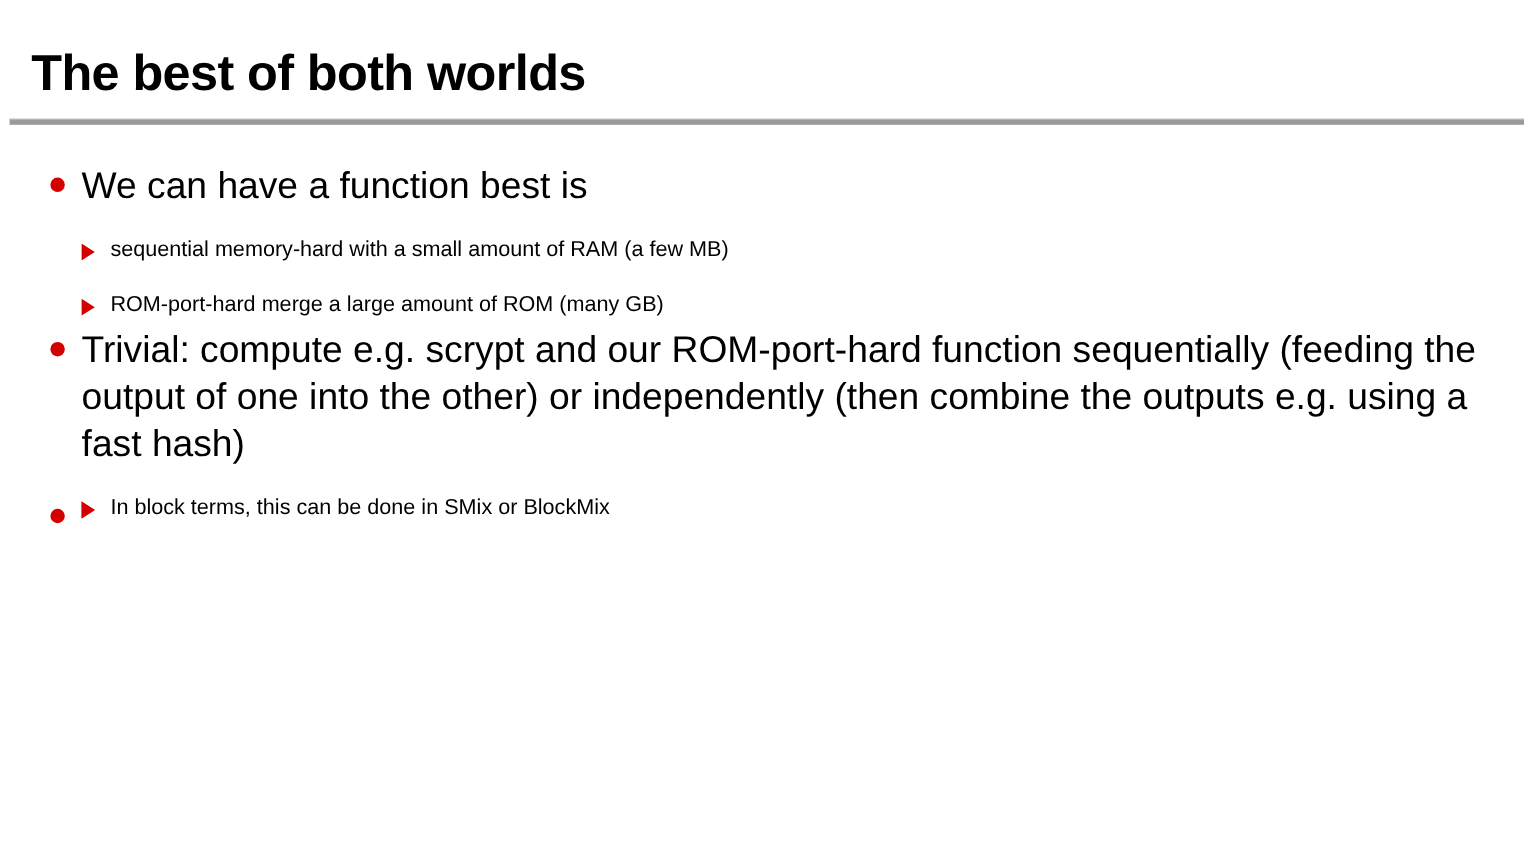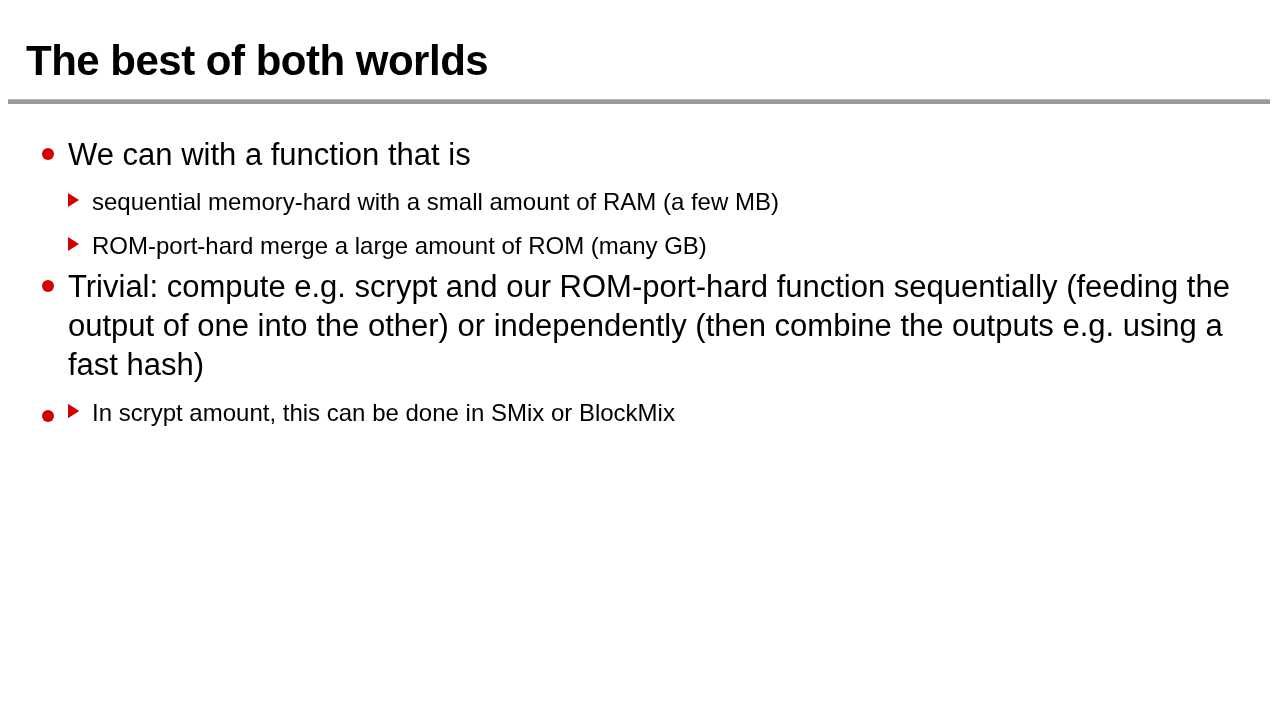--- a/index.html
+++ b/index.html
@@ -57,23 +57,23 @@
     left: 12px;
     top: 13px;
     width: 12px;
     height: 12px;
     border-radius: 50%;
     background: #d40000;
   }
   .l2 {
     position: relative;
     padding-left: 62px;
-    font-size: 24px;
+    font-size: 18px;
     line-height: 1.32;
-    margin-top: 12px;
+    margin-top: 22px;
     margin-bottom: 6px;
   }
   .l2 .bullet {
     position: absolute;
     left: 38px;
     top: 7px;
     width: 0;
     height: 0;
     border-left: 11px solid #d40000;
     border-top: 7px solid transparent;
@@ -85,21 +85,21 @@
 
 <div class="slide">
 
   <div class="slide-title">The best of both worlds</div>
   <div class="title-rule"></div>
 
   <div class="body">
 
     <div class="l1">
       <span class="bullet"></span>
-      <span>We can with a function that is</span>
+      <span>We can have a function best is</span>
     </div>
 
     <div class="l2">
       <span class="bullet"></span>
       <span>sequential memory-hard with a small amount of RAM (a few MB)</span>
     </div>
 
     <div class="l2">
       <span class="bullet"></span>
       <span>ROM-port-hard merge a large amount of ROM (many GB)</span>
@@ -113,18 +113,18 @@
     <div class="l2">
       <span class="bullet"></span>
     </div>
 
     <div class="l1">
       <span class="bullet"></span>
     </div>
 
     <div class="l2">
       <span class="bullet"></span>
-      <span>In scrypt amount, this can be done in SMix or BlockMix</span>
+      <span>In block terms, this can be done in SMix or BlockMix</span>
     </div>
 
 
   </div>
 </div>
 
 </body></html>

